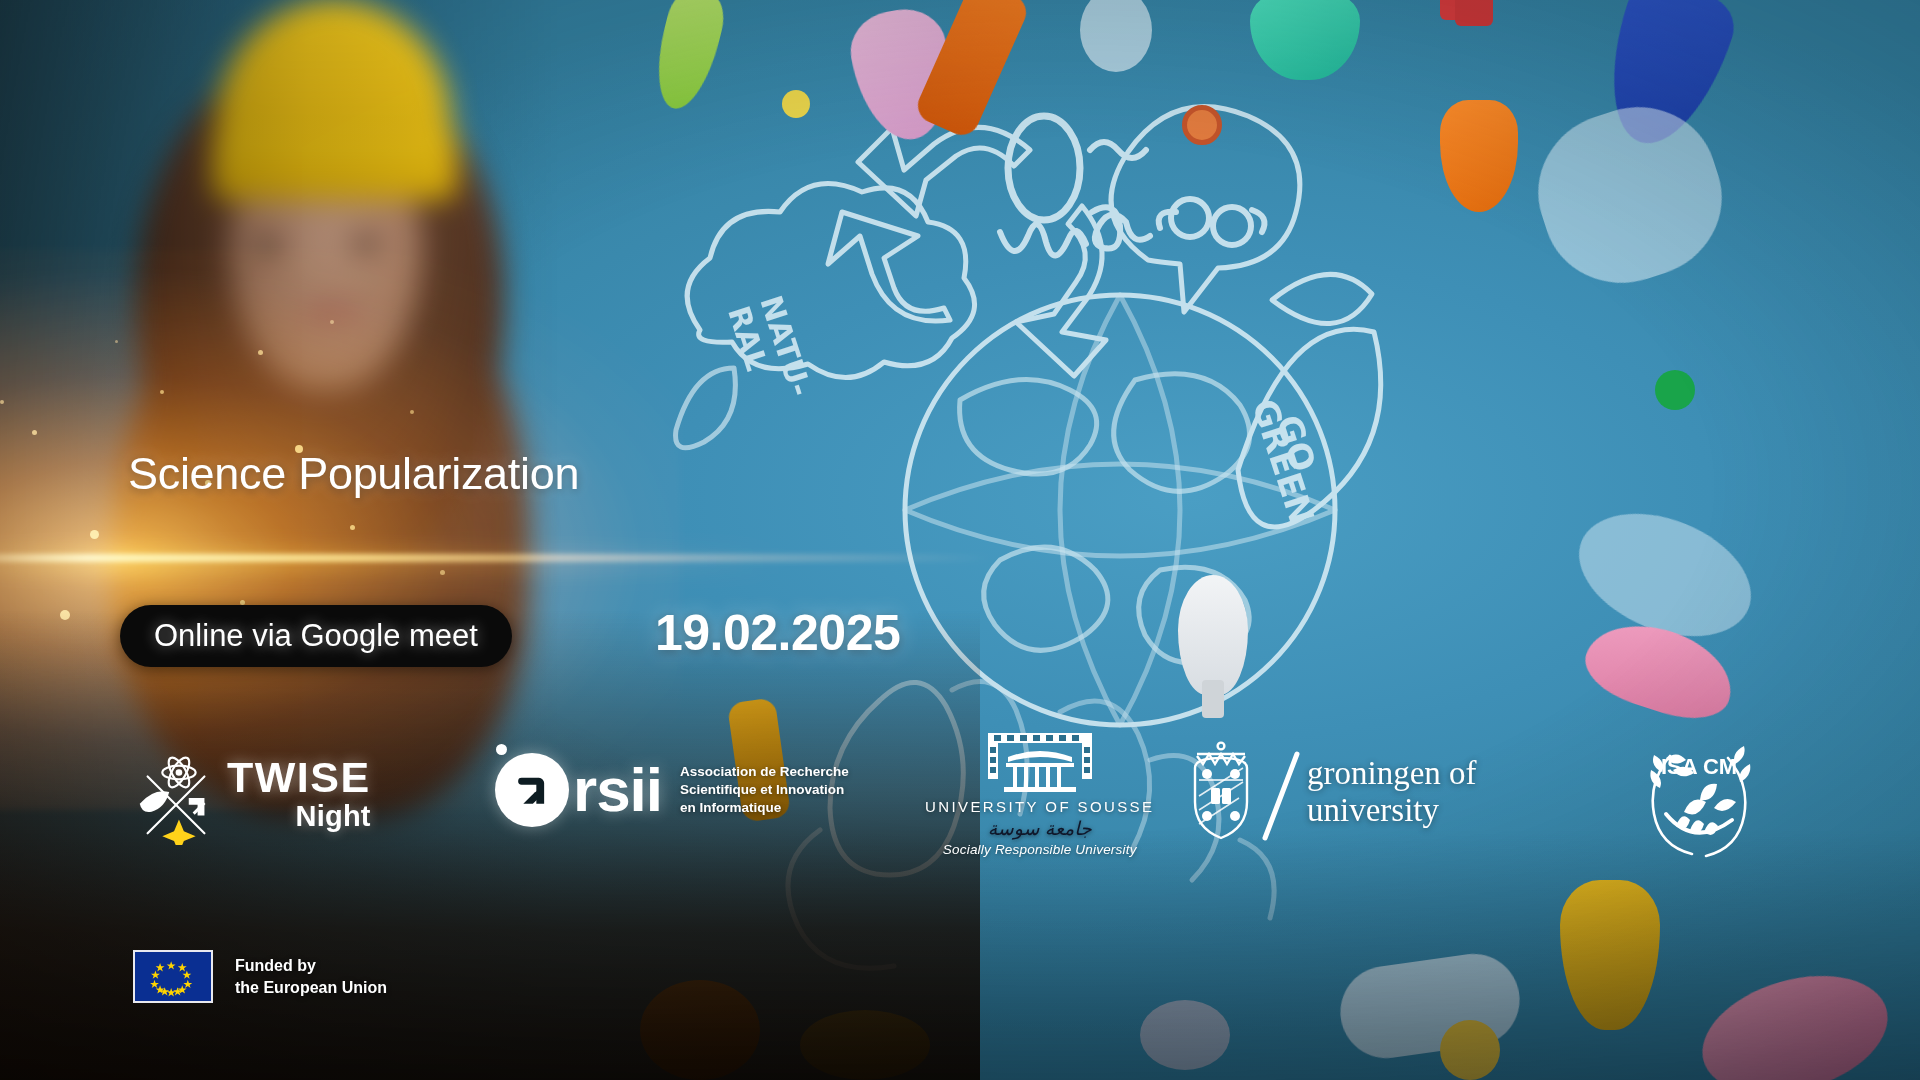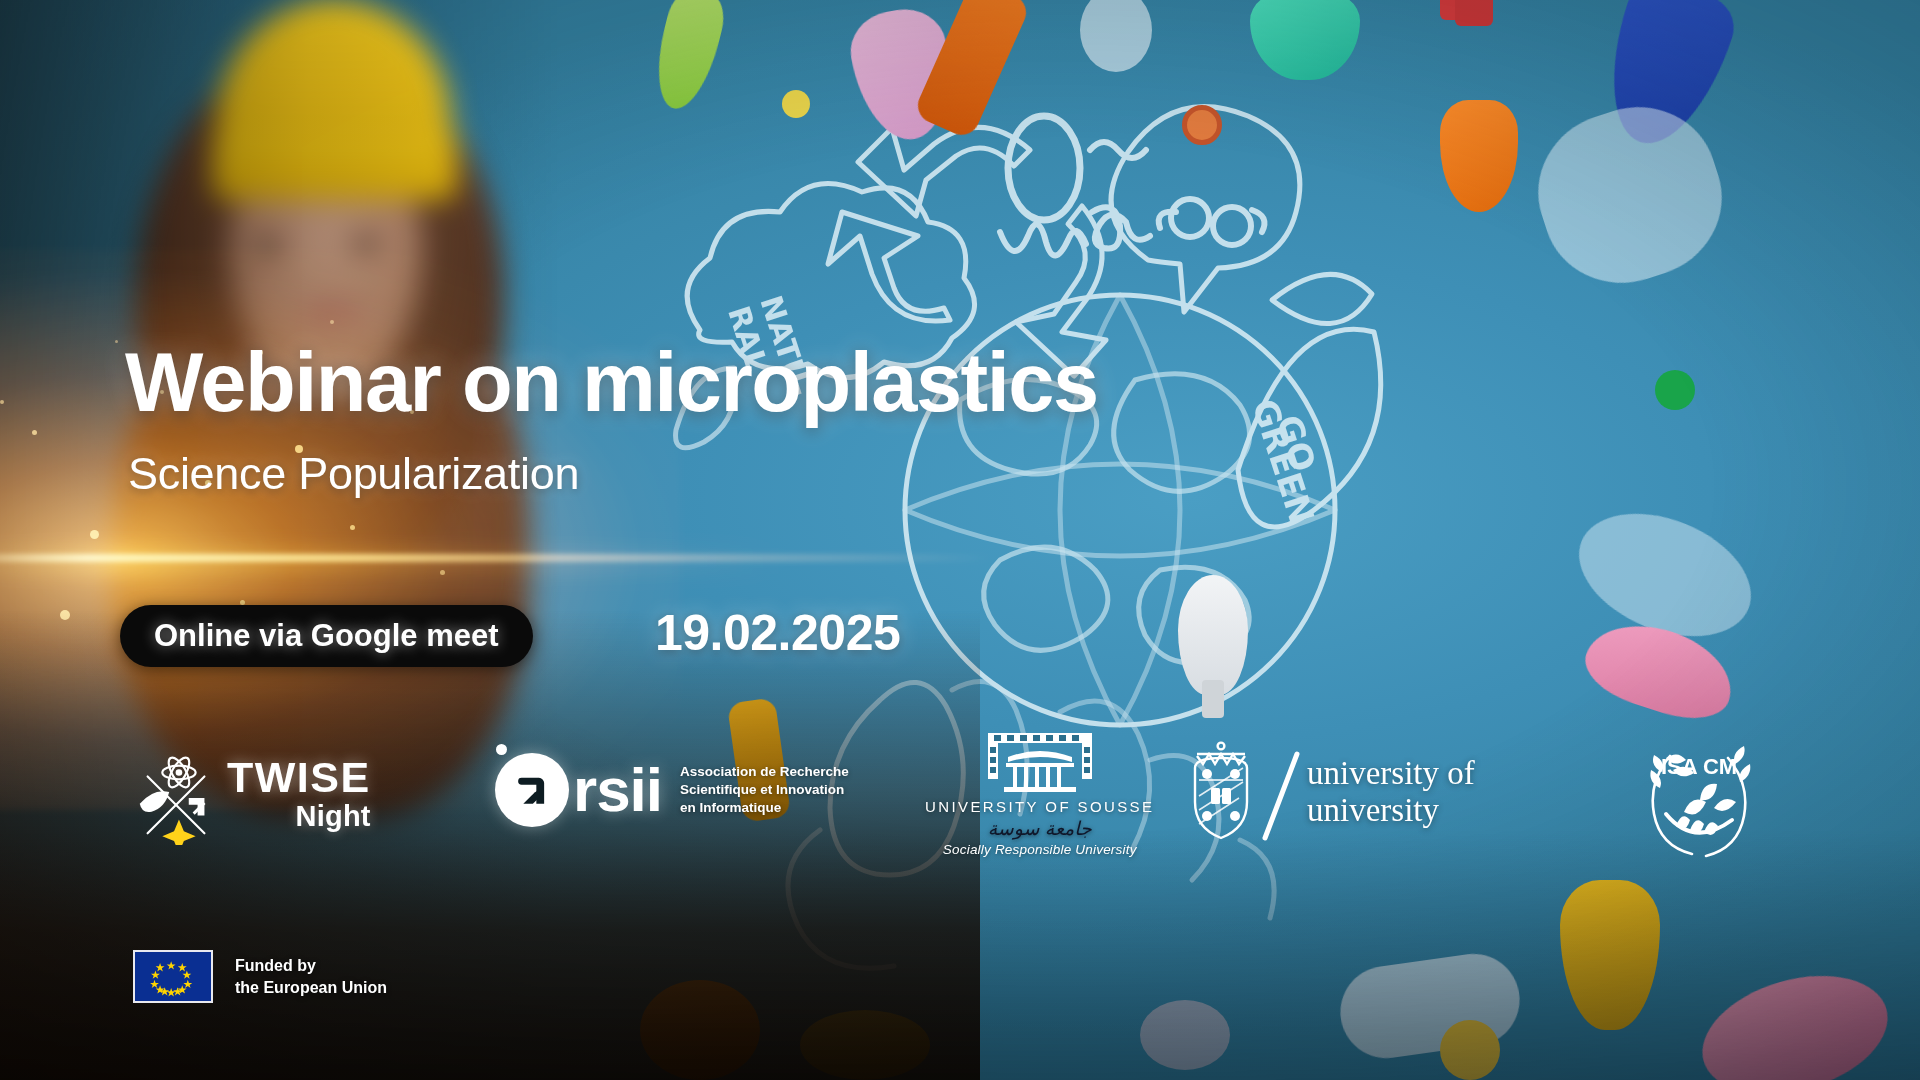--- a/index.html
+++ b/index.html
@@ -131,21 +131,21 @@
   }
 
   .pill {
     position:absolute; left:120px; top:605px;
     height:62px; padding:0 34px;
     display:flex; align-items:center;
     background:#0a0a0a; border-radius:34px;
     box-shadow: 0 3px 16px rgba(0,0,0,.5);
   }
   .pill span {
-    font-size:31px; font-weight:700; color:#fff; white-space:nowrap;
+    font-size:31px; font-weight:400; color:#fff; white-space:nowrap;
     text-shadow: 0 0 14px rgba(255,255,255,.55);
   }
 
   .date {
     position:absolute; left:655px; top:604px;
     font-size:50px; font-weight:700; color:#fff;
     letter-spacing:-.5px; white-space:nowrap;
     text-shadow: 0 0 22px rgba(255,255,255,.4), 0 2px 10px rgba(0,0,0,.35);
   }
 
@@ -331,21 +331,20 @@
     <div class="spark" style="left:500px;top:290px;width:5px;height:5px;opacity:.6;"></div>
   </div>
   <div class="flare-streak2"></div>
   <div class="flare-streak"></div>
 
   <div class="bottom-fade2"></div>
   <div class="bottom-fade"></div>
 
   <div class="content">
 
-    <div class="headline">Webinar on microplastics</div>
     <div class="subhead">Science Popularization</div>
 
     <div class="pill">
       <span>Online via Google meet</span>
     </div>
 
     <div class="date">19.02.2025</div>
 
     <div class="logos">
 
@@ -448,21 +447,21 @@
               <rect x="37" y="48" width="9" height="16" rx="1.5"></rect>
             </g>
           </svg>
         </div>
         <div class="rug-slash">
           <svg viewBox="0 0 48 104" width="48" height="104" aria-hidden="true">
             <line x1="8" y1="98" x2="40" y2="14" stroke="#fff" stroke-width="5" stroke-linecap="round"></line>
           </svg>
         </div>
         <div class="rug-word">
-          <div>university of</div>
+          <div>groningen of</div>
           <div>university</div>
         </div>
       </div>
 
       <div class="logo" id="logo-isacm">
         <div class="isacm-mark">
           <svg viewBox="0 0 118 120" width="118" height="120" aria-hidden="true">
             <g fill="none" stroke="#fff" stroke-width="2.6" stroke-linecap="round">
               <path d="M30 18 q-22 26 -16 58 q6 32 38 40"></path>
               <path d="M88 20 q22 26 16 58 q-6 32 -38 40"></path>

